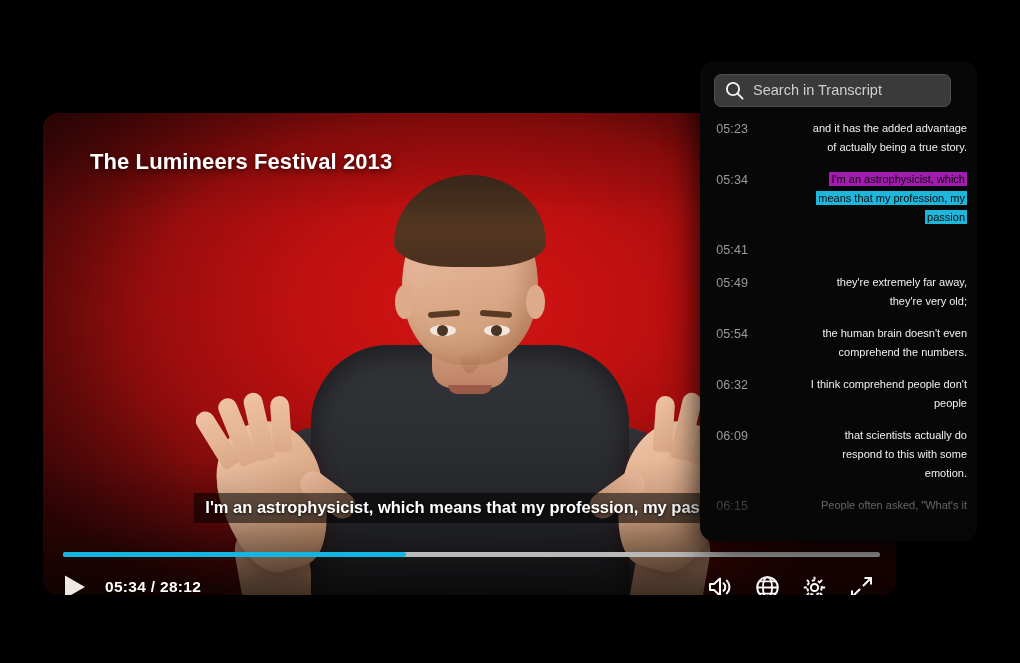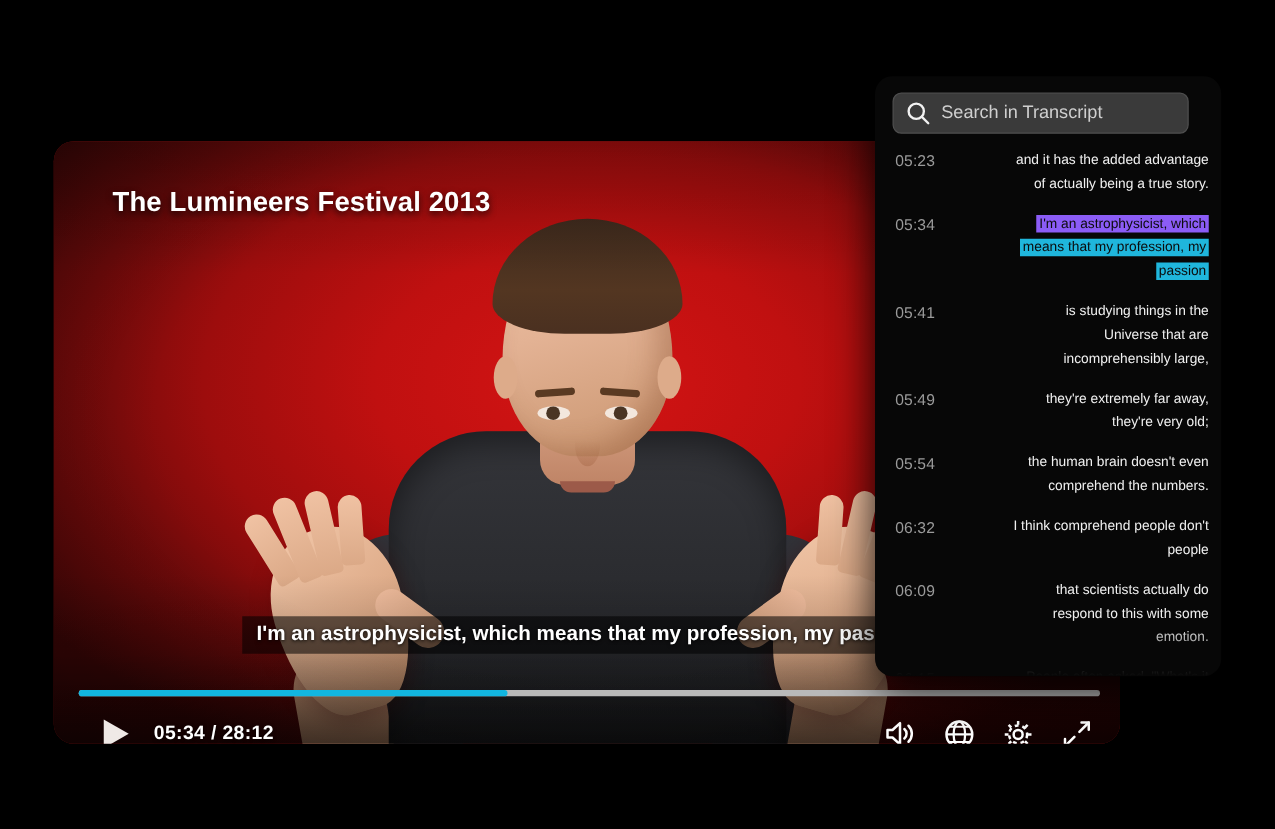--- a/index.html
+++ b/index.html
@@ -251,21 +251,21 @@
   }
   .progress-fill {
     position: absolute;
     left: 0; top: 0; bottom: 0;
     width: 41.9%;
     border-radius: 3px;
     background: #12b6e0;
   }
   .ctrl-row {
     position: absolute;
-    left: 38px; right: 18px;
+    left: 20px; right: 18px;
     top: 42px;
     height: 44px;
     display: flex;
     align-items: center;
   }
   .play-btn {
     width: 28px; height: 30px;
     display: flex; align-items: center; justify-content: flex-start;
     cursor: pointer;
   }
@@ -518,25 +518,24 @@
       </div>
     </div>
 
     <div class="transcript-list" id="transcript-list">
         <div class="cue">
           <div class="cue-time">05:23</div>
           <div class="cue-text"><span class="seg">and it has the added advantage</span><br><span class="seg">of actually being a true story.</span></div>
         </div>
         <div class="cue highlighted">
           <div class="cue-time">05:34</div>
-          <div class="cue-text"><span class="seg" style="background: #8b5cf6;">I'm an astrophysicist, which</span><br><span class="seg" style="background: rgb(31, 182, 220);">means that my profession, my</span><br><span class="seg" style="background: rgb(31, 182, 220);">passion</span></div>
+          <div class="cue-text"><span class="seg" style="background: #a21caf;">I'm an astrophysicist, which</span><br><span class="seg" style="background: rgb(31, 182, 220);">means that my profession, my</span><br><span class="seg" style="background: rgb(31, 182, 220);">passion</span></div>
         </div>
         <div class="cue">
           <div class="cue-time">05:41</div>
-          <div class="cue-text"><span class="seg">is studying things in the</span><br><span class="seg">Universe that are</span><br><span class="seg">incomprehensibly large,</span></div>
         </div>
         <div class="cue">
           <div class="cue-time">05:49</div>
           <div class="cue-text"><span class="seg">they're extremely far away,</span><br><span class="seg">they're very old;</span></div>
         </div>
         <div class="cue">
           <div class="cue-time">05:54</div>
           <div class="cue-text"><span class="seg">the human brain doesn't even</span><br><span class="seg">comprehend the numbers.</span></div>
         </div>
         <div class="cue">

